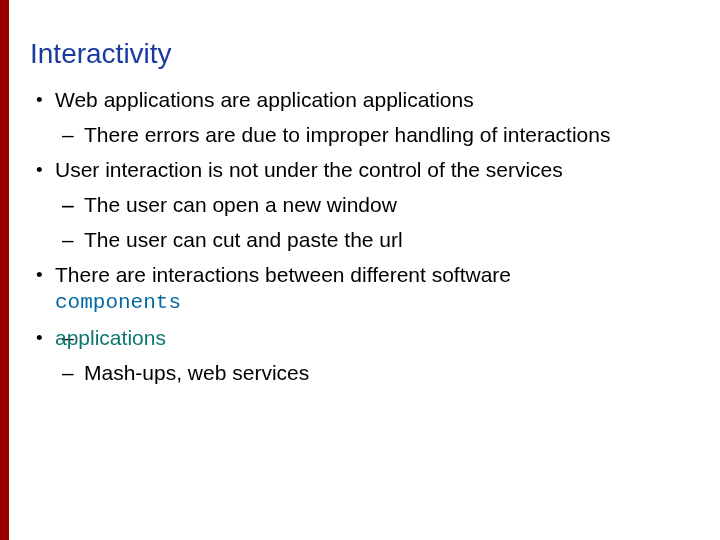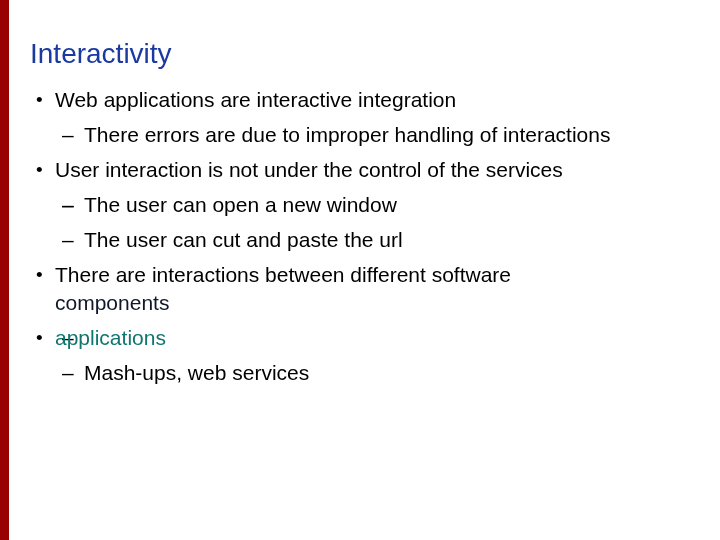--- a/index.html
+++ b/index.html
@@ -58,26 +58,26 @@
   .row.l1 .marker { left: 36px; font-size: 19px; }
   .row.l2 .marker { left: 62px; font-size: 21px; }
 </style>
 </head>
 <body>
 
 <div class="slide">
   <div class="accent-bar" style="background: rgb(153, 0, 0);"></div>
   <h1 class="slide-title" style="color: rgb(26, 58, 160);">Interactivity</h1>
   <div class="bullet-list">
-      <div class="row l1 start first" style="color: rgb(0, 0, 0);"><span class="marker">•</span><span>Web applications are interactive integration</span></div>
+      <div class="row l1 start first" style="color: rgb(0, 0, 0);"><span class="marker">•</span><span>Web applications are application applications</span></div>
       <div class="row l2 start" style="color: rgb(0, 0, 0);"><span class="marker">–</span><span>There errors are due to improper handling of interactions</span></div>
       <div class="row l1 start" style="color: rgb(0, 0, 0);"><span class="marker">•</span><span>User interaction is not under the control of the services</span></div>
       <div class="row l2 start" style="color: rgb(0, 0, 0);"><span class="marker">–</span></div>
       <div class="row l2 start" style="color: rgb(0, 0, 0);"><span class="marker">–</span><span>The user can open a new window</span></div>
       <div class="row l2 start" style="color: rgb(0, 0, 0);"><span class="marker">–</span><span>The user can cut and paste the url</span></div>
       <div class="row l1 start" style="color: rgb(0, 0, 0);"><span class="marker">•</span><span>There are interactions between different software</span></div>
-      <div class="row l1 cont" style="color: #0f172a;"><span>components</span></div>
+      <div class="row l1 cont" style="color: #0369a1; font-family: Liberation Mono, monospace;"><span>components</span></div>
       <div class="row l2 start" style="color: rgb(0, 0, 0);"><span class="marker">–</span></div>
       <div class="row l1 start" style="color: rgb(0, 0, 0);"><span class="marker">•</span></div>
       <div class="row l1 cont" style="color: #0f766e;"><span>applications</span></div>
       <div class="row l2 start" style="color: rgb(0, 0, 0);"><span class="marker">–</span><span>Mash-ups, web services</span></div>
     </div>
 </div>
 
 </body></html>

